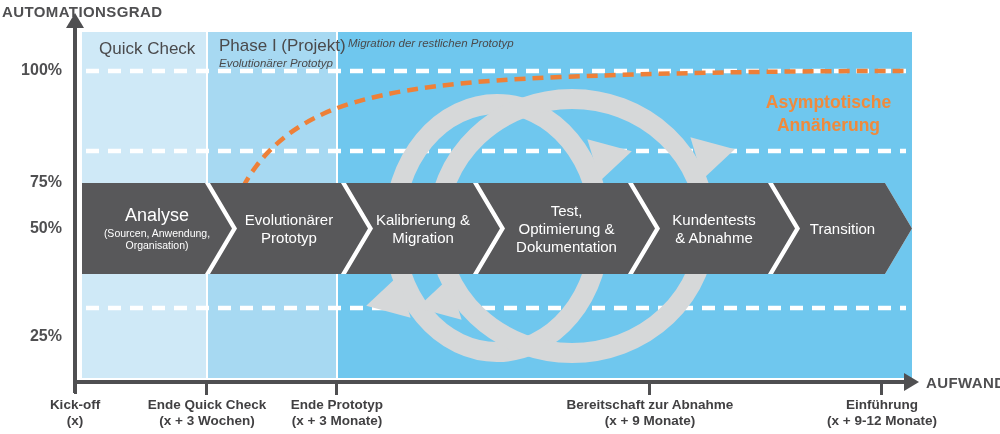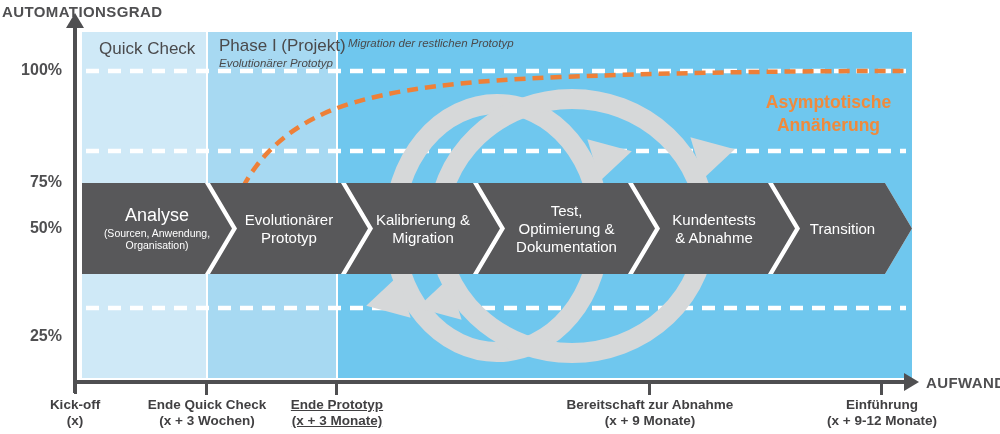--- a/index.html
+++ b/index.html
@@ -154,20 +154,20 @@
   <div class="x-tick" style="left:73.5px;top:384px;height:10px;"></div>
   <div class="x-tick" style="left:205px;"></div>
   <div class="x-tick" style="left:335px;"></div>
   <div class="x-tick" style="left:648px;"></div>
   <div class="x-tick" style="left:880px;"></div>
 
   <div class="x-tick-label preline" style="left:-35px;">Kick-off
 (x)</div>
   <div class="x-tick-label preline" style="left:97px;">Ende Quick Check
 (x + 3 Wochen)</div>
-  <div class="x-tick-label preline" style="left:227px;text-decoration:underline;">Ende Prototyp
+  <div class="x-tick-label preline" style="left:227px;">Ende Prototyp
 (x + 3 Monate)</div>
   <div class="x-tick-label preline" style="left:540px;">Bereitschaft zur Abnahme
 (x + 9 Monate)</div>
   <div class="x-tick-label preline" style="left:772px;">Einführung
 (x + 9-12 Monate)</div>
 
 </div>
 
 </body></html>

